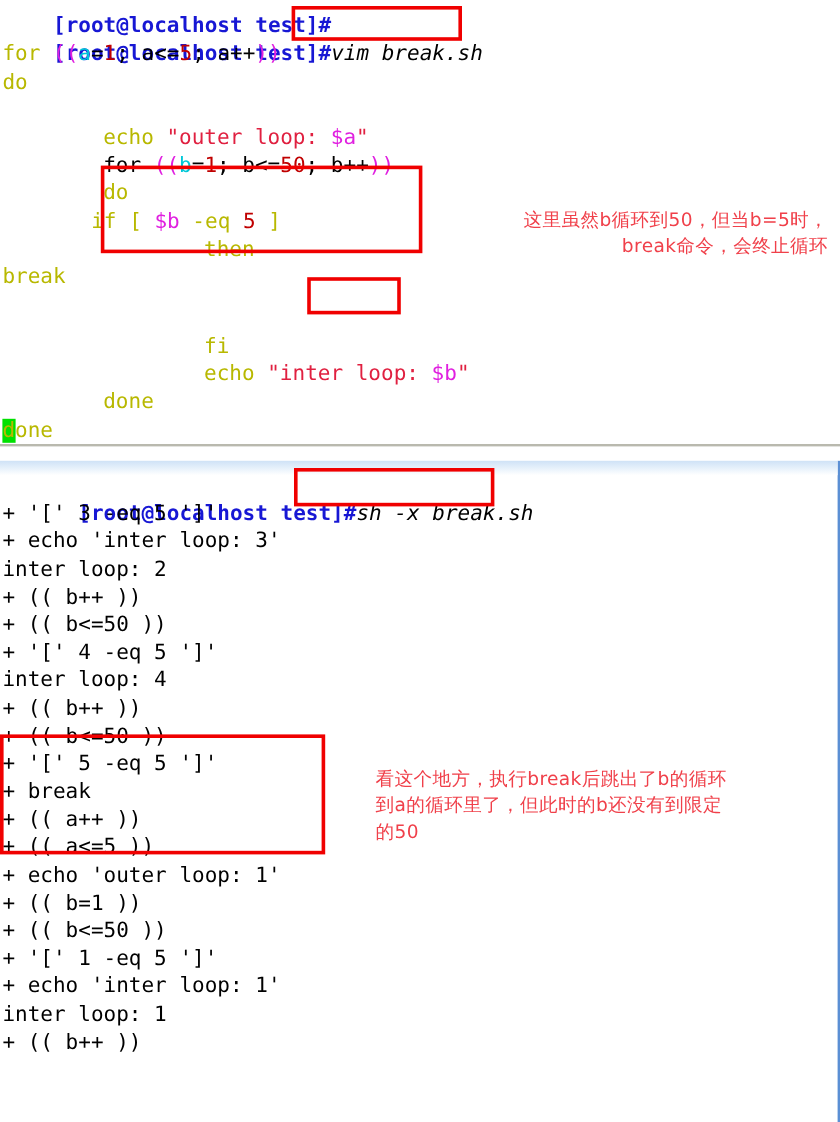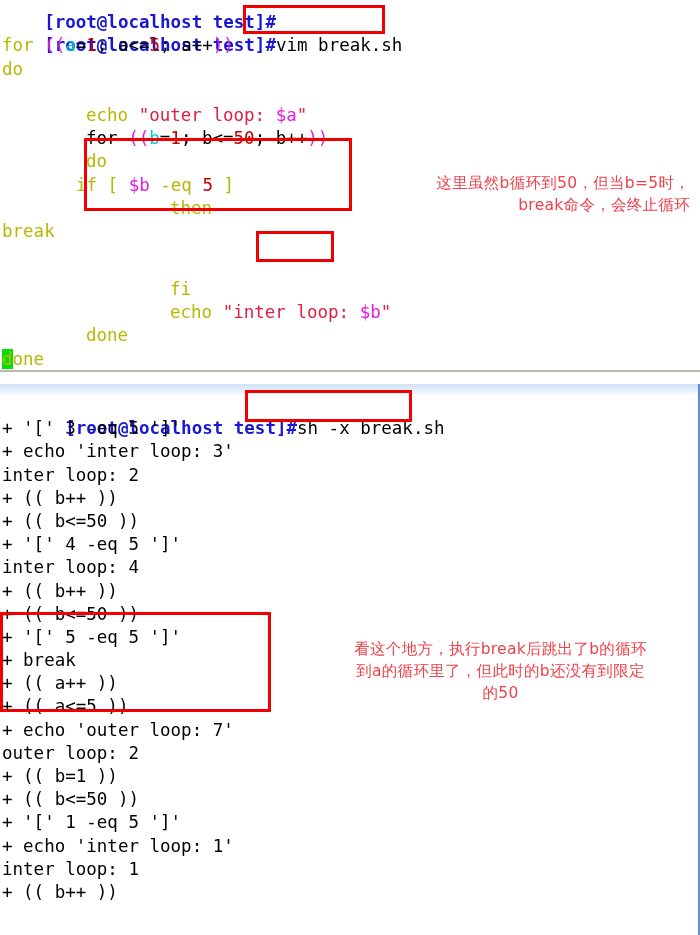--- a/index.html
+++ b/index.html
@@ -60,21 +60,21 @@
     position: absolute;
     top: 0;
     left: 0;
     width: 698px;
     height: 12px;
     background: linear-gradient(to bottom, #cfe2f6 0%, #e8f2fb 55%, #ffffff 100%);
   }
 
   
   .c-prompt   { color: #1717d4; font-weight: bold; }
-  .c-cmd      { color: #000000; }
+  .c-cmd      { color: #000000; font-style: italic; }
   .c-comment  { color: #1717d4; }
   .c-keyword  { color: #b8b800; }
   .c-paren    { color: #e020e0; }
   .c-var      { color: #00c8d8; }
   .c-num      { color: #c00000; }
   .c-string   { color: #e02040; }
   .c-dollar   { color: #e020e0; }
   .c-plain    { color: #000000; }
   .cursor-blk {
     background: #00e000;
@@ -151,34 +151,33 @@
         <div class="line">+ (( b++ ))</div>
         <div class="line">+ (( b&lt;=50 ))</div>
         <div class="line">+ '[' 4 -eq 5 ']'</div>
         <div class="line">inter loop: 4</div>
         <div class="line">+ (( b++ ))</div>
         <div class="line">+ (( b&lt;=50 ))</div>
         <div class="line">+ '[' 5 -eq 5 ']'</div>
         <div class="line">+ break</div>
         <div class="line">+ (( a++ ))</div>
         <div class="line">+ (( a&lt;=5 ))</div>
-        <div class="line">+ echo 'outer loop: 7'</div>
-        <div class="line">outer loop: 2</div>
+        <div class="line">+ echo 'outer loop: 1'</div>
         <div class="line">+ (( b=1 ))</div>
         <div class="line">+ (( b&lt;=50 ))</div>
         <div class="line">+ '[' 1 -eq 5 ']'</div>
         <div class="line">+ echo 'inter loop: 1'</div>
         <div class="line">inter loop: 1</div>
         <div class="line">+ (( b++ ))</div>
       </div>
 
     <div class="redbox" style="left:245px; top:6px; width:167px; height:32px;"></div>
 
     <div class="redbox" style="left:0px; top:228px; width:271px; height:100px;"></div>
   </div>
 </div>
 
 <div class="cn-note" style="left:390px; top:172px; width:300px;text-align:right;">这里虽然b循环到50，但当b=5时，
 break命令，会终止循环</div>
 
-<div class="cn-note" style="left:313px; top:638px; width:375px;text-align:center;">看这个地方，执行break后跳出了b的循环
+<div class="cn-note" style="left:313px; top:638px; width:375px;">看这个地方，执行break后跳出了b的循环
 到a的循环里了，但此时的b还没有到限定
 的50</div>
 
 </body></html>

